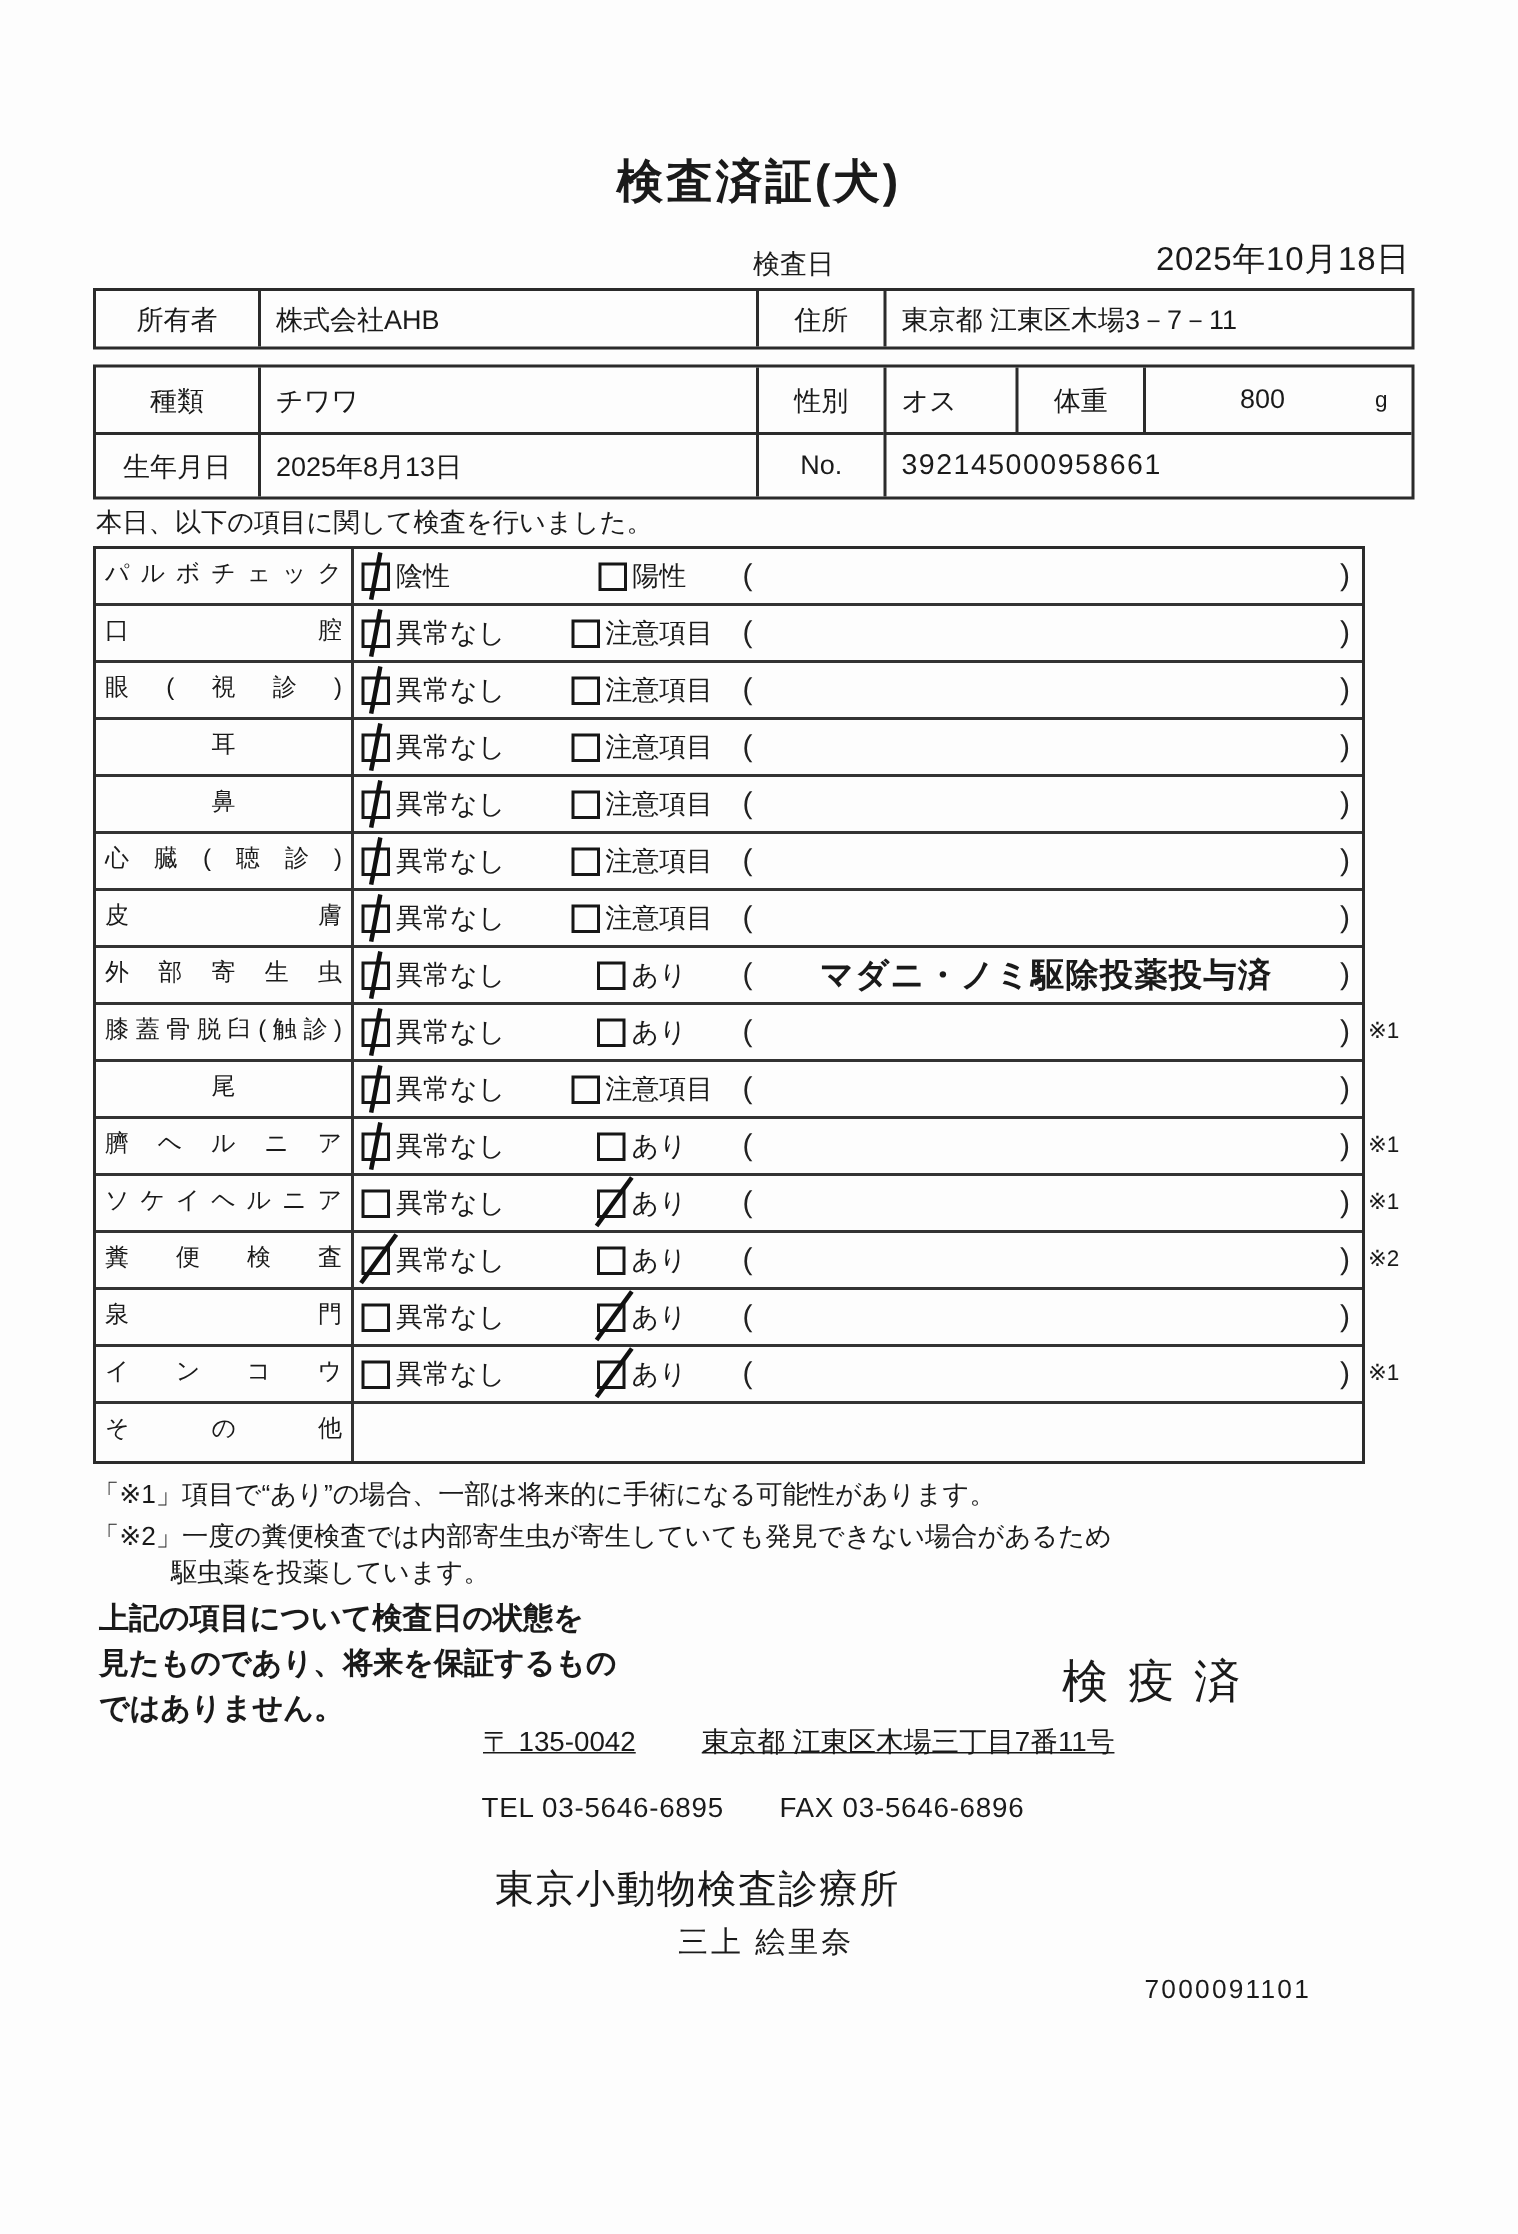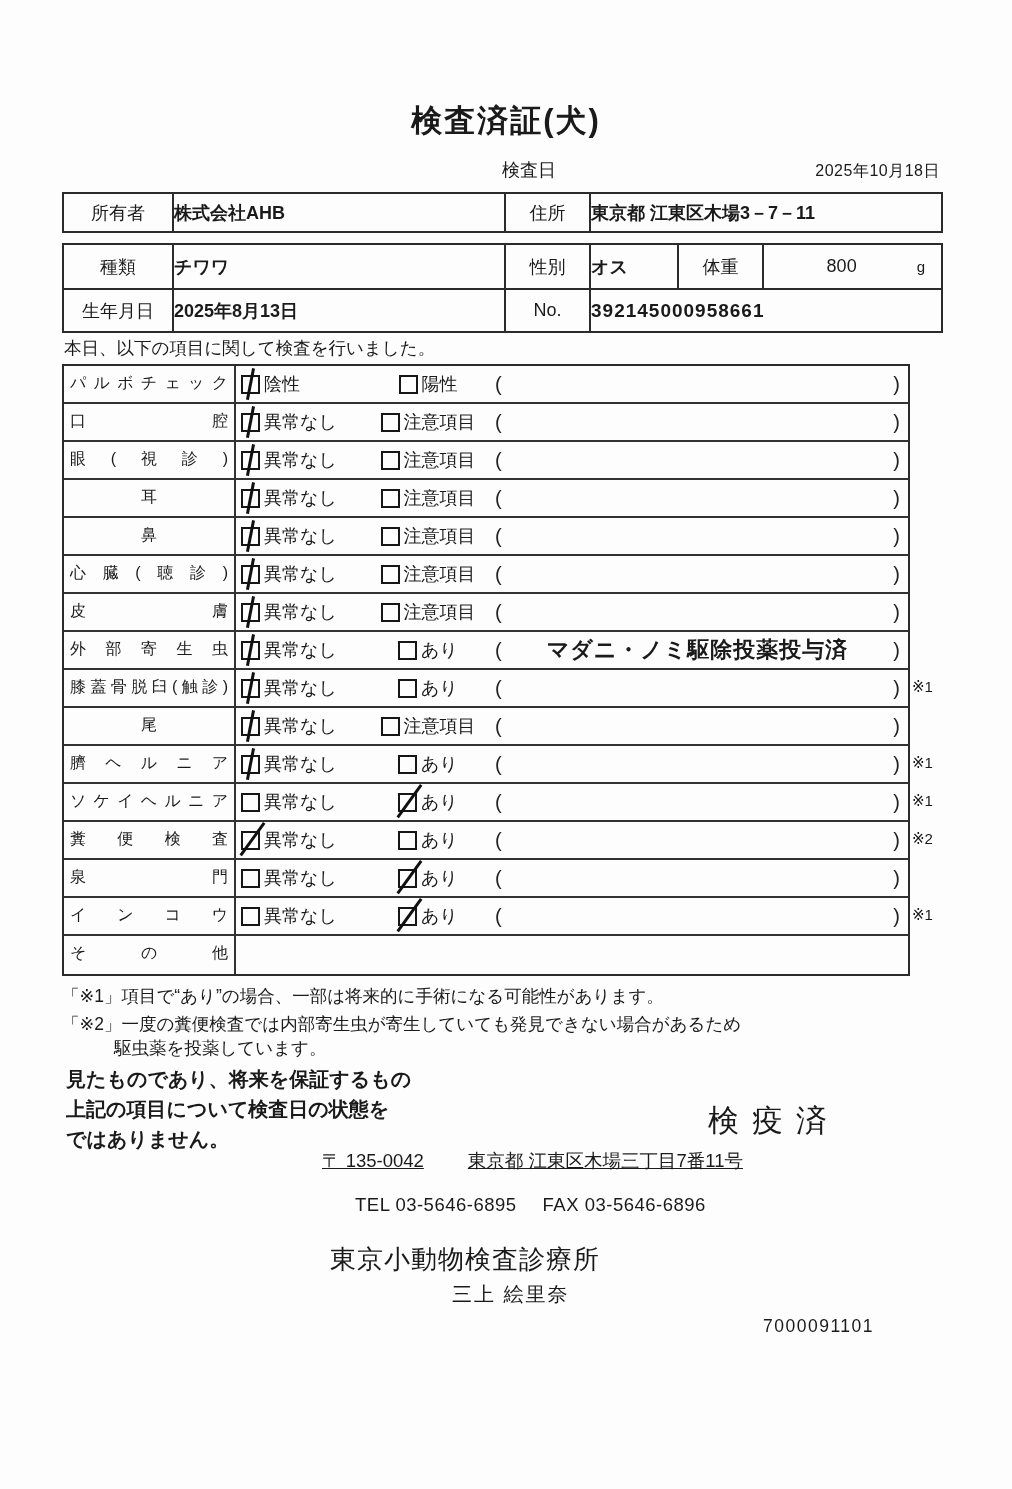--- a/index.html
+++ b/index.html
@@ -4,25 +4,25 @@
 <style>
   html,body{margin:0;padding:0;background:#e8e8e8;}
   .page{position:relative;width:1012px;height:1489px;background:#fdfdfd;margin:0 auto;
         font-family:"Liberation Sans","DejaVu Sans",sans-serif;color:#1a1a1a;overflow:hidden;}
   
   .title{position:absolute;top:100px;left:0;width:100%;text-align:center;
          font-size:31px;font-weight:bold;letter-spacing:2px;}
   
   .date-row{position:absolute;top:158px;left:62px;width:878px;display:flex;align-items:flex-end;font-size:18px;}
   .date-label{margin-left:440px;}
-  .date-value{margin-left:auto;font-size:16px;letter-spacing:.5px;}
+  .date-value{margin-left:auto;font-size:22px;letter-spacing:.5px;}
   
   .hcell{display:flex;align-items:center;box-sizing:border-box;font-size:18px;}
   .hlab{justify-content:center;}
-  .hval{font-weight:bold;}
+  .hval{padding-left:10px;}
   .bl{border-left:2px solid #2b2b2b;}
   .bt{border-top:2px solid #2b2b2b;}
   .owner-table{position:absolute;top:192px;left:62px;width:881px;height:41px;
                display:grid;grid-template-columns:108px 332px 85px 1fr;
                border:2px solid #2b2b2b;box-sizing:border-box;}
   .animal-table{position:absolute;top:243px;left:62px;width:881px;
                 display:grid;grid-template-columns:108px 332px 85px 88px 85px 1fr;
                 grid-auto-rows:43px;border:2px solid #2b2b2b;box-sizing:border-box;}
   .weight-cell{justify-content:flex-end;padding-right:16px;gap:44px;}
   .weight-unit{font-size:15px;margin-left:16px;}
@@ -57,21 +57,21 @@
   
   .fn1{position:absolute;top:984px;left:62px;font-size:17.5px;}
   .fn2{position:absolute;top:1012px;left:62px;font-size:17.5px;line-height:24px;}
   .fn2-indent{padding-left:52px;}
   
   .disclaimer{position:absolute;top:1064px;left:66px;font-size:20px;font-weight:bold;line-height:30px;}
   
   .stamp{position:absolute;top:1100px;left:708px;font-size:31px;letter-spacing:13px;}
   
   .postal-row{position:absolute;top:1148px;left:322px;display:flex;gap:44px;font-size:18.5px;text-decoration:underline;}
-  .tel-row{position:absolute;top:1194px;left:355px;display:flex;gap:26px;font-size:18.5px;letter-spacing:.5px;}
+  .tel-row{position:absolute;top:1194px;left:321px;display:flex;gap:37px;font-size:18.5px;letter-spacing:.5px;}
   .clinic-name{position:absolute;top:1242px;left:330px;font-size:26px;letter-spacing:1px;}
   .examiner{position:absolute;top:1281px;left:452px;font-size:20px;letter-spacing:2px;}
   .doc-number{position:absolute;top:1316px;left:763px;font-size:17.5px;letter-spacing:1.5px;}
 </style>
 </head>
 <body>
 
 <div class="page">
 
   <div class="title">検査済証(犬)</div>
@@ -443,22 +443,22 @@
     </div>
     </div>
 
   <div class="fn1">「※1」項目で“あり”の場合、一部は将来的に手術になる可能性があります。</div>
   <div class="fn2">
     <div>「※2」一度の糞便検査では内部寄生虫が寄生していても発見できない場合があるため</div>
     <div class="fn2-indent">駆虫薬を投薬しています。</div>
   </div>
 
   <div class="disclaimer">
+    <div>上記の項目について検査日の状態を</div>
     <div>見たものであり、将来を保証するもの</div>
-    <div>上記の項目について検査日の状態を</div>
     <div>ではありません。</div>
   </div>
 
   <div class="stamp">検疫済</div>
 
   <div class="postal-row">
     <span>〒 135-0042</span>
     <span>東京都 江東区木場三丁目7番11号</span>
   </div>
   <div class="tel-row">

